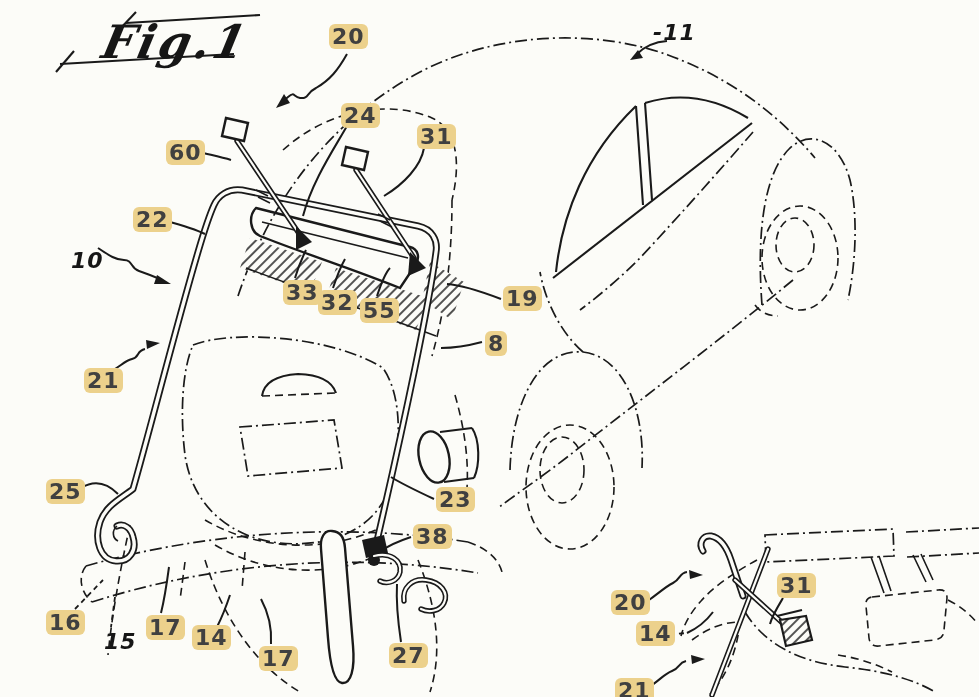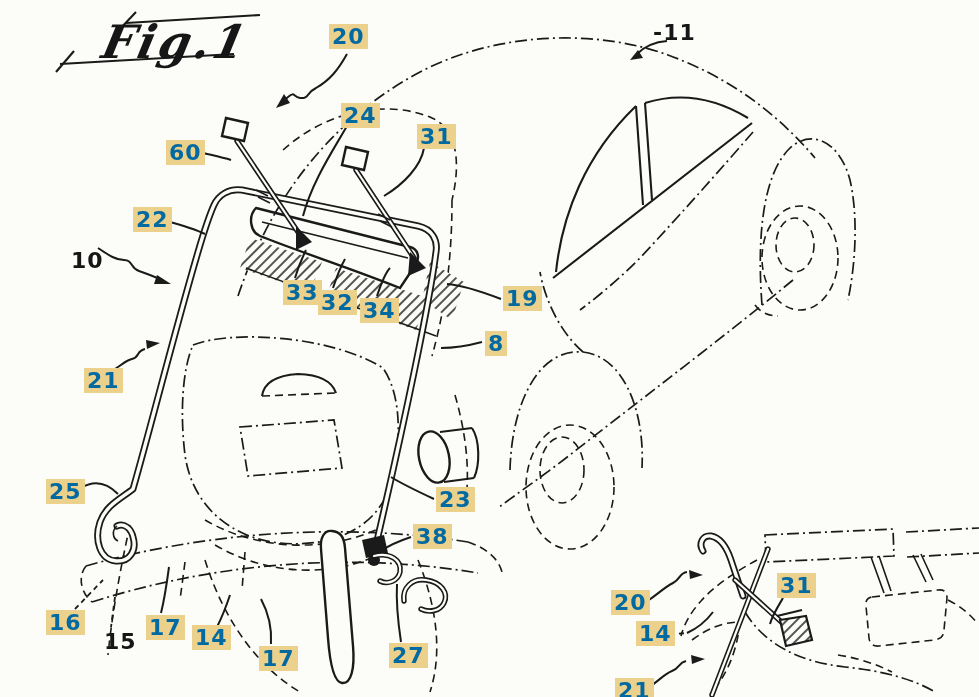--- a/index.html
+++ b/index.html
@@ -1,22 +1,22 @@
 <!DOCTYPE html>
 <html><head>
 <meta charset="utf-8">
 <style>
   html,body{margin:0;padding:0;background:#e8e8e8;}
   .stage{position:relative;width:979px;height:697px;background:#fcfcf8;overflow:hidden;
          font-family:"DejaVu Sans", sans-serif;}
   .stage svg{position:absolute;left:0;top:0;}
   .ref{position:absolute;font:700 22px/1.05 "DejaVu Sans", sans-serif;letter-spacing:1px;
        padding:1px 3px;white-space:nowrap;}
-  .ref.hl{background:#ecd18c;color:#0369a1;}
-  .ref.plain{color:#161616;background:transparent;}
+  .ref.hl{background:#ecd18c;color:#404040;border-radius:6px;}
+  .ref.plain{color:#161616;background:transparent;font-style:italic;}
   .ph  {stroke:#1a1a1a;fill:none;stroke-width:1.7;stroke-dasharray:12 4 2 4;}
   .ph2 {stroke:#1a1a1a;fill:none;stroke-width:1.6;stroke-dasharray:8 5;}
   .sol {stroke:#1a1a1a;fill:none;stroke-width:2.1;}
   .thin{stroke:#1a1a1a;fill:none;stroke-width:1.6;}
   .ldr {stroke:#1a1a1a;fill:none;stroke-width:2;}
   .ldrd{stroke:#1a1a1a;fill:none;stroke-width:1.8;stroke-dasharray:5 4;}
   .tubeO{stroke:#1a1a1a;fill:none;stroke-width:7;stroke-linecap:round;stroke-linejoin:round;}
   .tubeI{stroke:#fcfcf8;fill:none;stroke-width:3.4;stroke-linecap:round;stroke-linejoin:round;}
   .rodO{stroke:#1a1a1a;fill:none;stroke-width:5.4;stroke-linecap:round;}
   .rodI{stroke:#fcfcf8;fill:none;stroke-width:2.2;stroke-linecap:round;}
@@ -199,21 +199,21 @@
 
 <div class="ref hl" style="left:329px;top:24px">20</div>
 <div class="ref plain" style="left:650px;top:20px">-11</div>
 <div class="ref hl" style="left:341px;top:103px">24</div>
 <div class="ref hl" style="left:417px;top:124px">31</div>
 <div class="ref hl" style="left:166px;top:140px">60</div>
 <div class="ref hl" style="left:133px;top:207px">22</div>
 <div class="ref plain" style="left:68px;top:248px">10</div>
 <div class="ref hl" style="left:283px;top:280px">33</div>
 <div class="ref hl" style="left:318px;top:290px">32</div>
-<div class="ref hl" style="left:360px;top:298px">34</div>
+<div class="ref hl" style="left:360px;top:298px">55</div>
 <div class="ref hl" style="left:503px;top:286px">19</div>
 <div class="ref hl" style="left:485px;top:331px">8</div>
 <div class="ref hl" style="left:84px;top:368px">21</div>
 <div class="ref hl" style="left:46px;top:479px">25</div>
 <div class="ref hl" style="left:436px;top:487px">23</div>
 <div class="ref hl" style="left:413px;top:524px">38</div>
 <div class="ref hl" style="left:46px;top:610px">16</div>
 <div class="ref plain" style="left:101px;top:629px">15</div>
 <div class="ref hl" style="left:146px;top:615px">17</div>
 <div class="ref hl" style="left:192px;top:625px">14</div>

